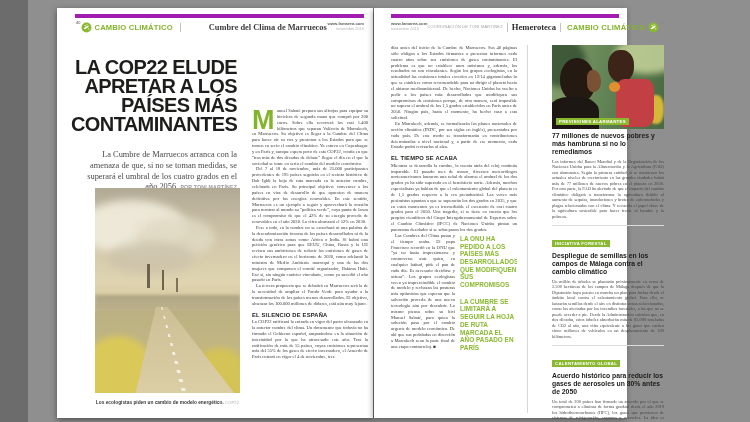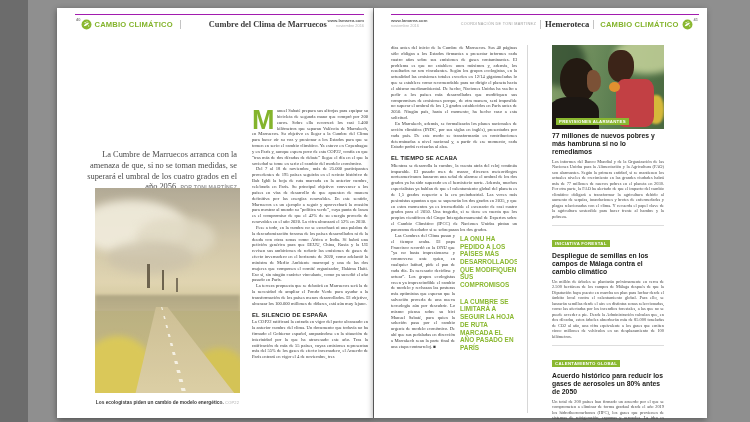--- a/index.html
+++ b/index.html
@@ -1,25 +1,25 @@
 <!DOCTYPE html>
 <html><head>
 <meta charset="utf-8">
 <style>
   html,body{margin:0;padding:0;width:750px;height:422px;overflow:hidden;background:#8f8f8f;
             font-family:"Liberation Sans",sans-serif;-webkit-font-smoothing:antialiased;}
   #viewer-edge{position:absolute;left:0;top:0;width:28px;height:422px;background:#6c6c6c;}
   .page{position:absolute;top:8px;height:410px;background:#ffffff;box-shadow:0 2px 6px rgba(0,0,0,.45);}
   #page-left{left:57px;width:316px;}
-  #page-right{left:374px;width:333px;box-shadow:-1px 2px 6px rgba(0,0,0,.35);}
+  #page-right{left:374px;width:253px;box-shadow:-1px 2px 6px rgba(0,0,0,.35);}
   #seam{position:absolute;left:371px;top:8px;width:3px;height:410px;
         background:linear-gradient(90deg,rgba(0,0,0,.18),rgba(0,0,0,.05));}
 
   
-  .phead{position:absolute;top:6px;border-top:1px solid #a21caf;padding-top:2px;
+  .phead{position:absolute;top:6px;border-top:4px solid #a21caf;padding-top:2px;
          display:flex;align-items:center;height:14px;}
   #page-left .phead{left:18px;right:9px;}
   #page-right .phead{left:17px;right:8px;}
   .pagenum{font-size:4px;font-weight:bold;color:#8a8a8a;align-self:flex-start;margin:0 1px;}
   .globe{width:11px;height:11px;flex:0 0 auto;}
   .section-label{font-size:7.6px;font-weight:800;color:#84b42c;letter-spacing:.2px;margin:0 3px 0 2px;white-space:nowrap;}
   .hdiv{width:1px;height:9px;background:#c4c4c4;margin:0 4px;flex:0 0 auto;}
   .edition-title{font-family:"Liberation Serif",serif;font-size:8.4px;font-weight:bold;color:#3c3c3c;white-space:nowrap;padding-left:24px;}
   .siteblock{line-height:4.6px;text-align:right;}
   .siteblock.leftalign{text-align:left;}
@@ -127,20 +127,26 @@
     <span class="section-label">CAMBIO CLIMÁTICO</span>
     <span class="hdiv"></span>
     <span class="edition-title">Cumbre del Clima de Marruecos</span>
     <span class="spacer"></span>
     <span class="siteblock">
       <div class="site">www.lamarea.com</div>
       <div class="date">noviembre 2016</div>
     </span>
   </div>
 
+  <div class="headline">
+    <div>LA COP22 ELUDE</div>
+    <div>APRETAR A LOS</div>
+    <div>PAÍSES MÁS</div>
+    <div>CONTAMINANTES</div>
+  </div>
 
   <div class="standfirst"><span>La Cumbre de Marruecos arranca con la amenaza de que, si no se toman medidas, se superará el umbral de los cuatro grados en el año 2056. </span><span class="byline">POR TONI MARTÍNEZ</span>
   </div>
 
   <div id="photoL">
     <div class="smoke sm1"></div>
     <div class="smoke sm2"></div>
     <div class="smoke sm3"></div>
     <div class="stack st1"></div>
     <div class="stack st2"></div>

